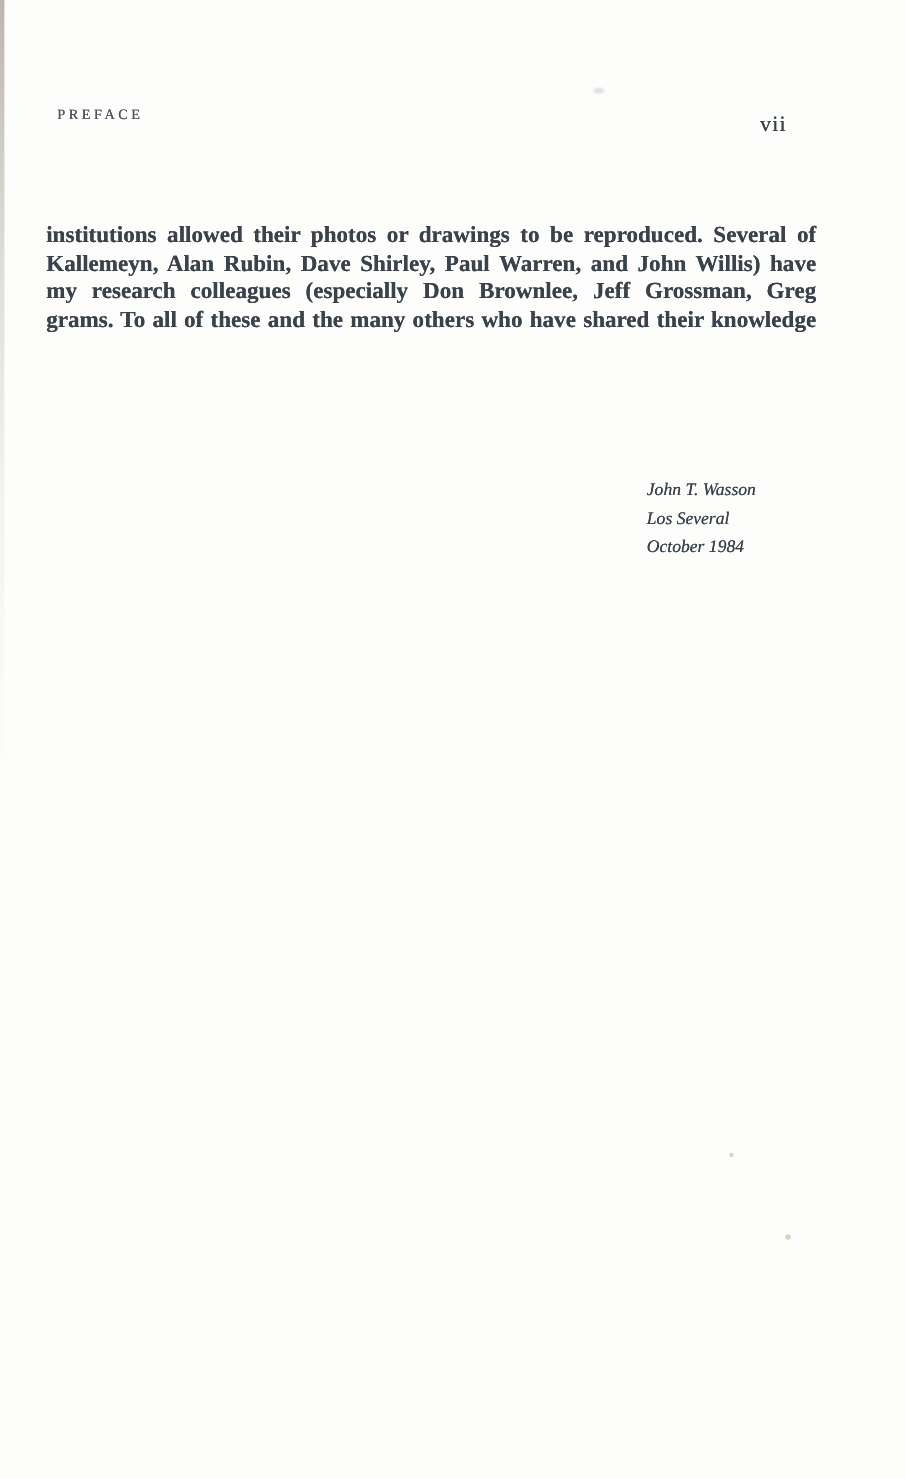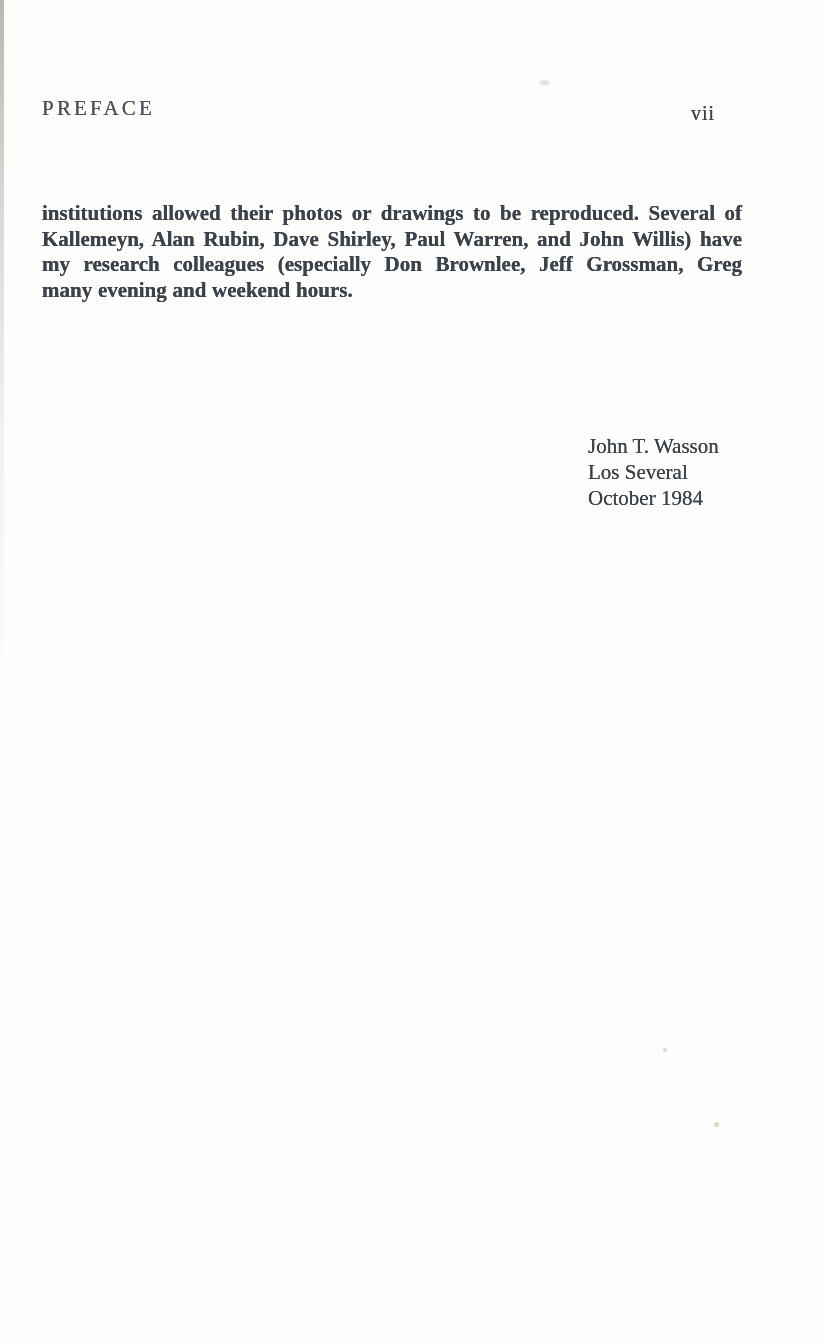--- a/index.html
+++ b/index.html
@@ -8,22 +8,22 @@
     background: var(--paper, #fdfdfc);
     font-family: "Liberation Serif", "DejaVu Serif", serif;
     color: var(--ink, #3a424c);
     position: relative;
     overflow: hidden;
   }
   .page { position: absolute; inset: 0; }
 
   
   .running-head {
-    position: absolute; left: 42px; top: 96px;
-    font-size: 21px; letter-spacing: 3.2px;
+    position: absolute; left: 52px; top: 96px;
+    font-size: 13px; letter-spacing: 3.2px;
     color: var(--head, #49515c);
     text-shadow: 0 0 0.3px currentColor;
   }
   .page-number {
     position: absolute; left: 691px; top: 102px;
     font-size: 20px; letter-spacing: 1px;
     text-shadow: 0 0 0.3px currentColor;
   }
 
   
@@ -34,22 +34,23 @@
     word-spacing: 0.5px;
     font-weight: bold;
   }
   .line { white-space: normal; }
   .line.j { text-align: justify; text-align-last: justify; }
   .line.last { text-align: left; }
 
   
   .signature {
     position: absolute; left: 588px; top: 433px;
-    font-size: 21px; line-height: 26px;
+    font-size: 16px; line-height: 26px;
     text-shadow: 0 0 0.3px currentColor;
+    font-style: italic;
   }
 
   
   .edge-strip {
     position: absolute; left: 0; top: 0; width: 4px; height: 720px;
     background: linear-gradient(180deg,
       rgba(134,124,112,0.55) 0%,
       rgba(166,158,146,0.32) 35%,
       rgba(196,190,180,0.16) 62%,
       rgba(210,205,196,0) 100%);
@@ -70,21 +71,21 @@
 
   <div class="edge-strip"></div>
 
   <span class="running-head">PREFACE</span>
   <span class="page-number">vii</span>
 
   <div class="paragraph">
     <div class="line j">institutions allowed their photos or drawings to be reproduced. Several of</div>
     <div class="line j">Kallemeyn, Alan Rubin, Dave Shirley, Paul Warren, and John Willis) have</div>
     <div class="line j">my research colleagues (especially Don Brownlee, Jeff Grossman, Greg</div>
-    <div class="line last">many evening and weekend hours.</div>
+    <div class="line j">grams. To all of these and the many others who have shared their knowledge</div>
   </div>
 
   <div class="signature">
     <div>John T. Wasson</div>
     <div>Los Several</div>
     <div>October 1984</div>
   </div>
 
   <div class="speck speck-1"></div>
   <div class="speck speck-2"></div>

